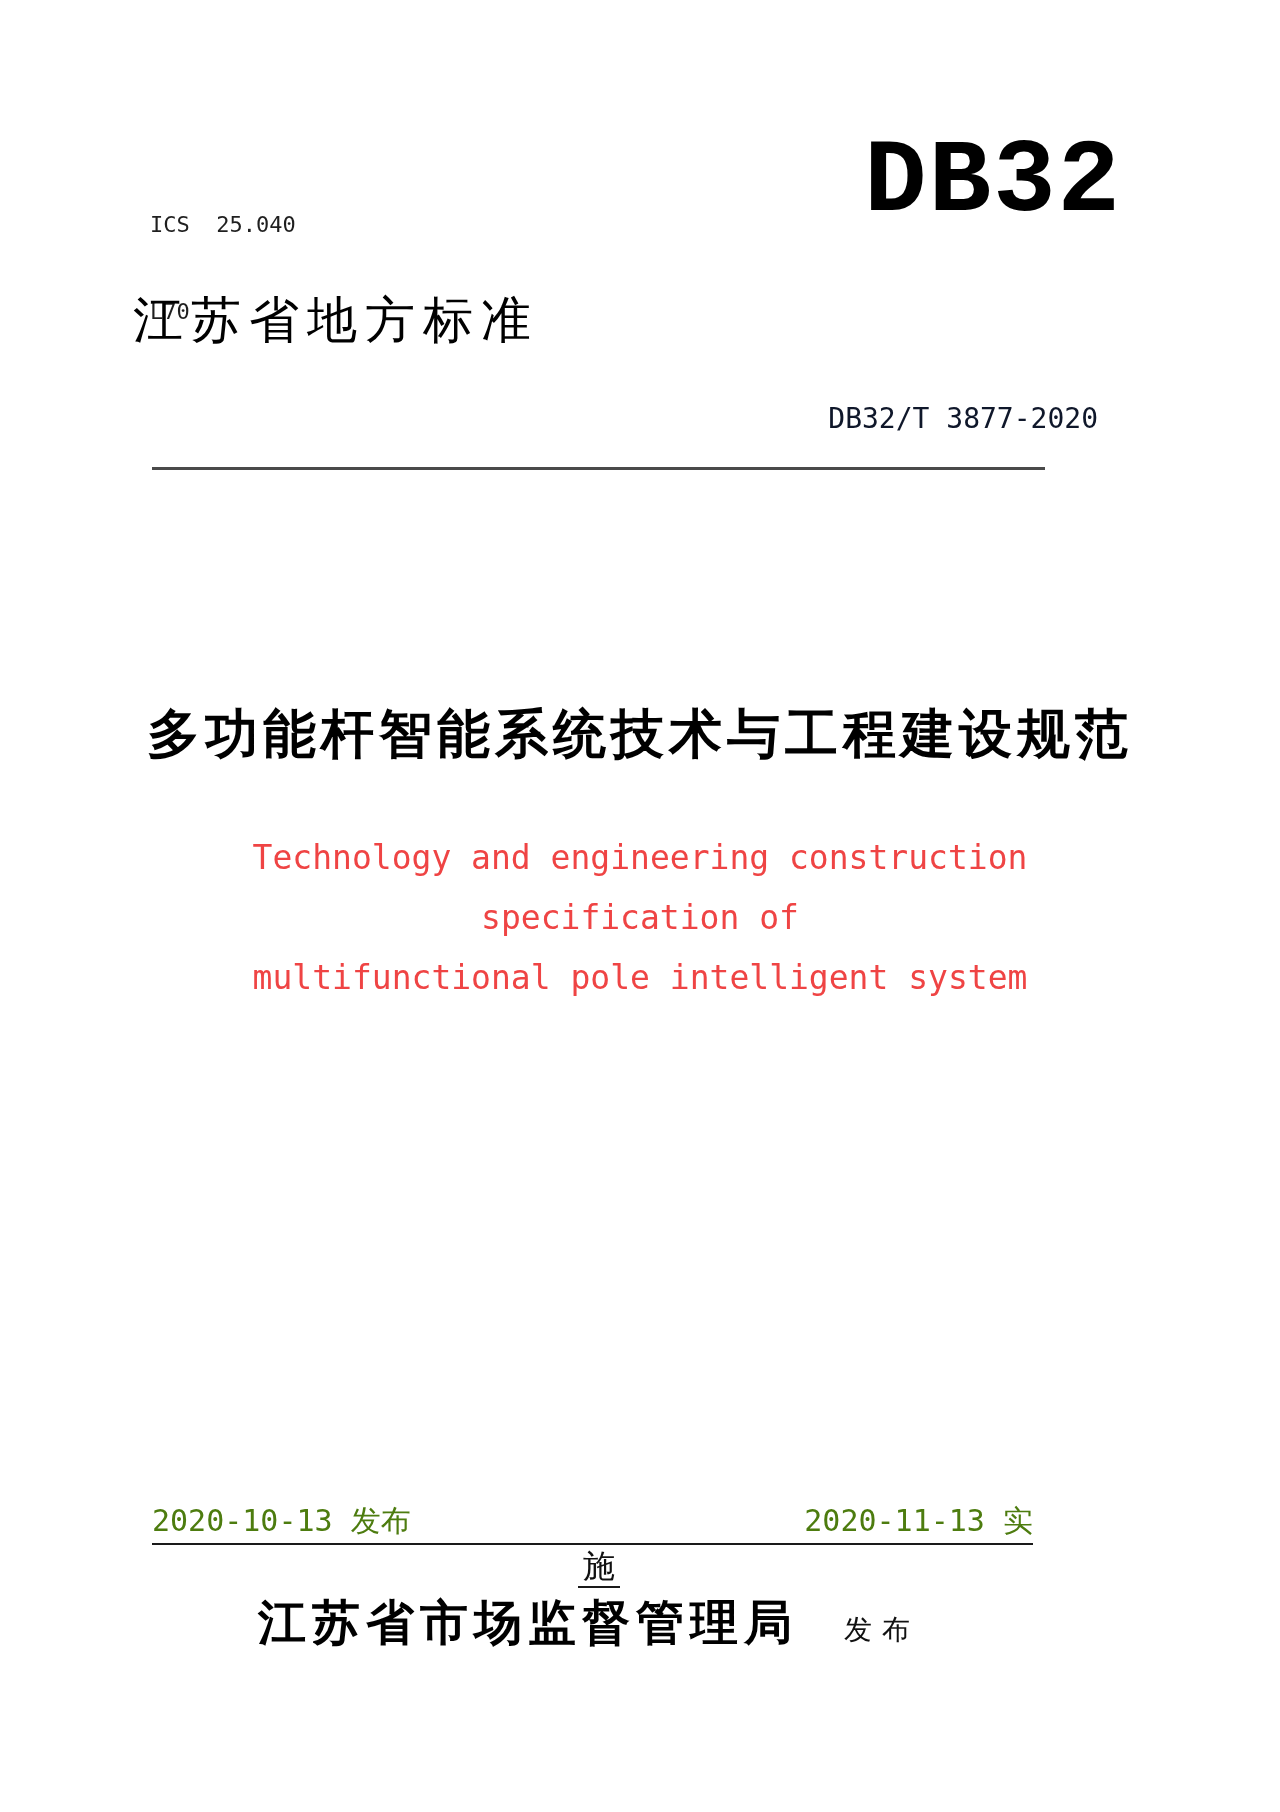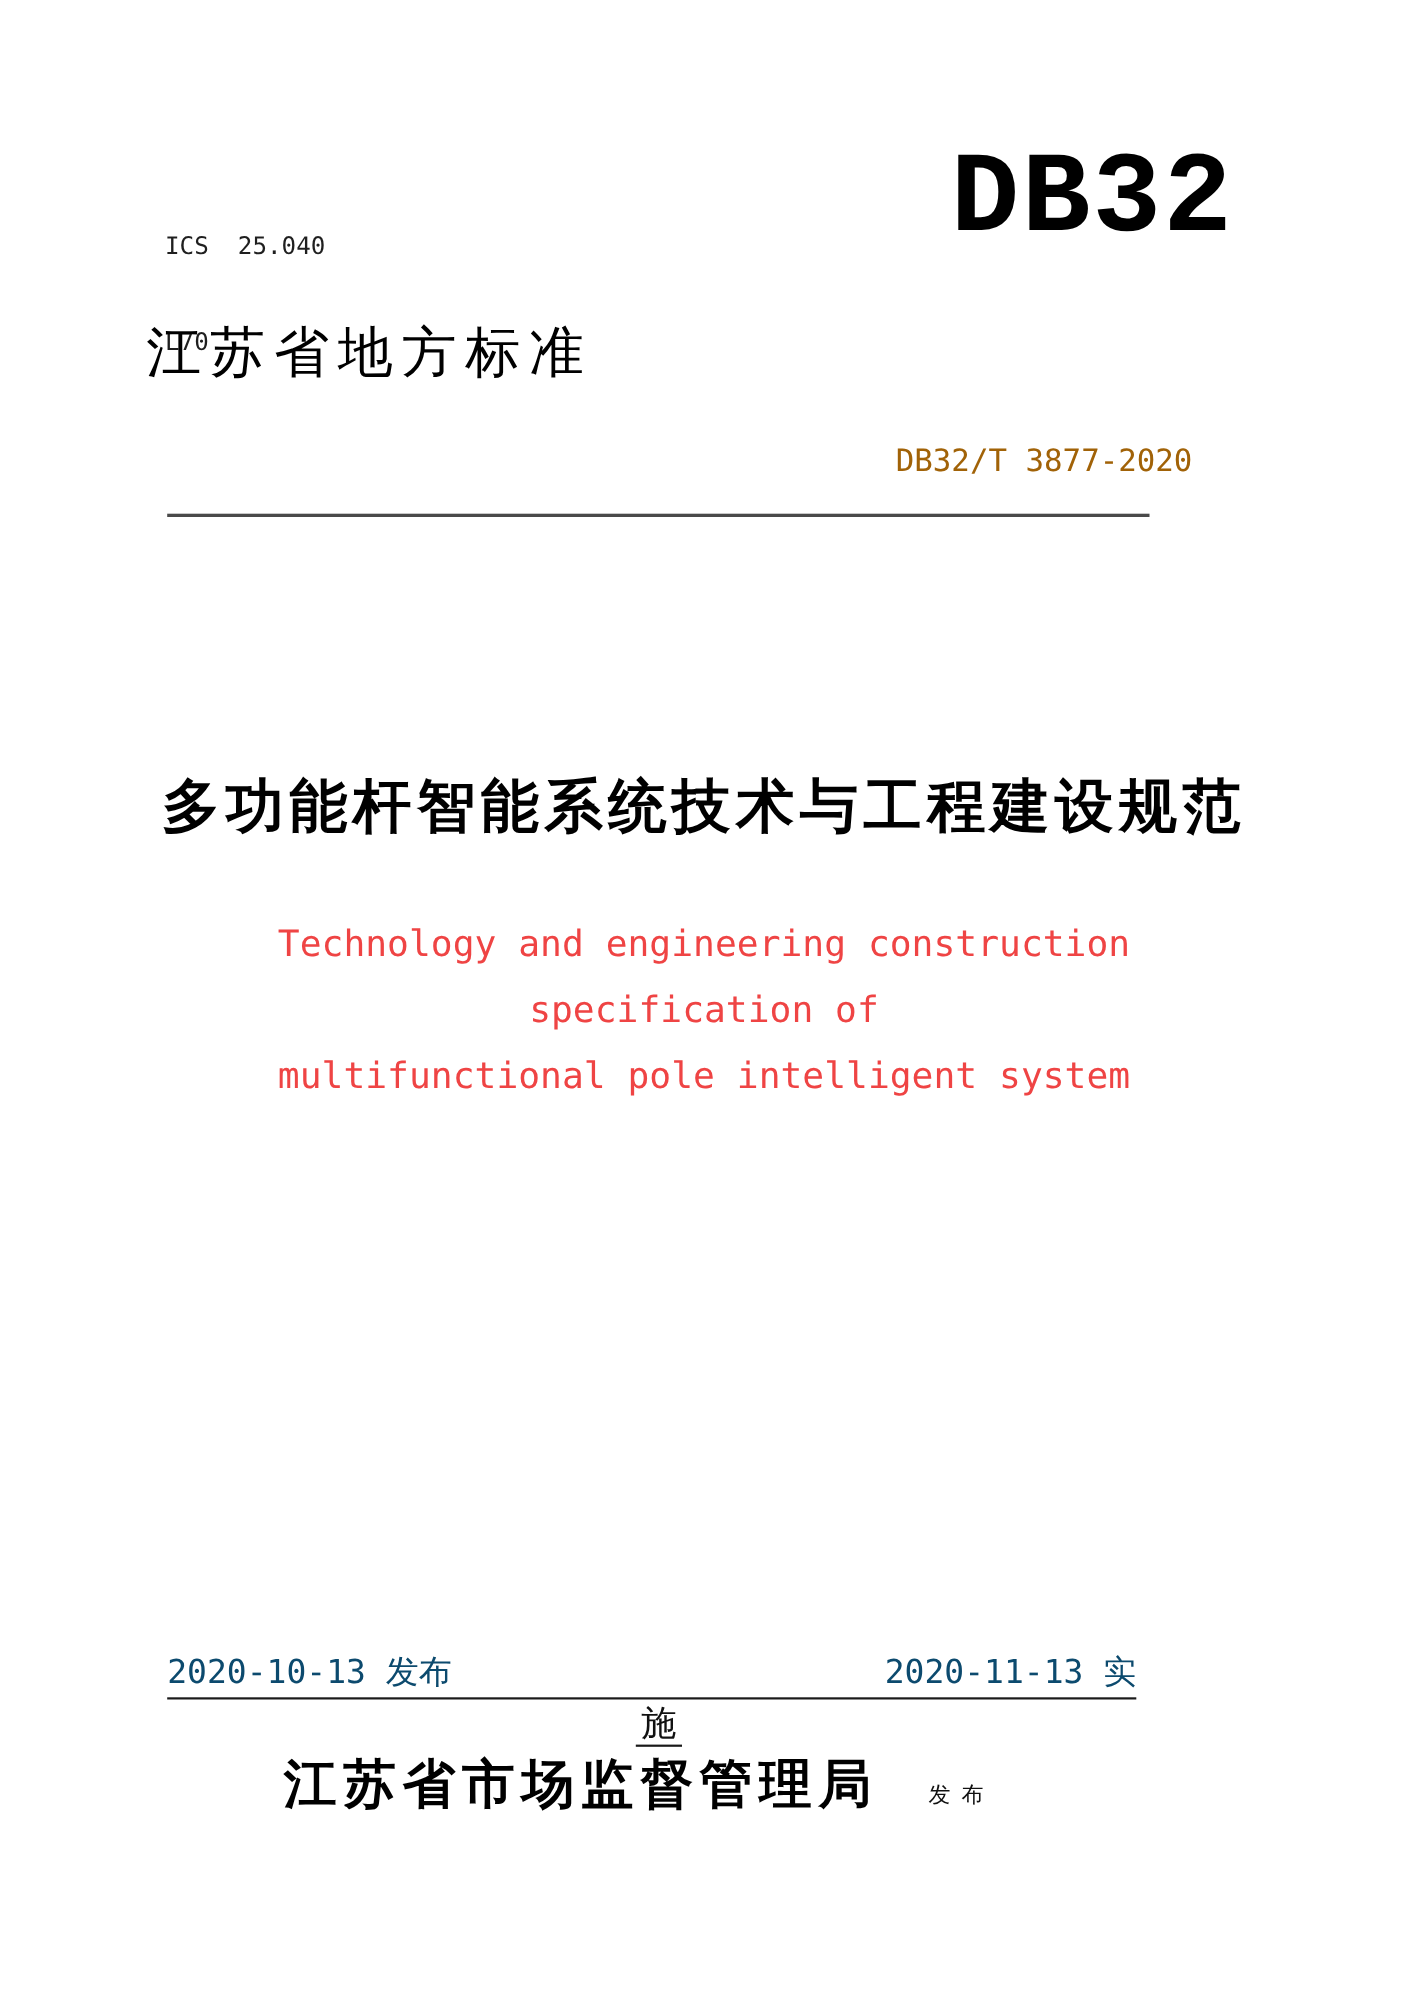--- a/index.html
+++ b/index.html
@@ -43,26 +43,26 @@
     top: 292px;
     font-size: 50px;
     line-height: 56px;
     font-weight: 500;
     letter-spacing: 8px;
     color: #000000;
   }
 
   .standard-number {
     position: absolute;
-    right: 196px;
+    right: 182px;
     top: 403px;
     font-family: "DejaVu Sans Mono", monospace;
     font-size: 28px;
     line-height: 32px;
-    color: #a16207;
+    color: #0f172a;
   }
 
   .rule {
     position: absolute;
     left: 152px;
     top: 467px;
     width: 893px;
     height: 3px;
     background: #4a4a4a;
   }
@@ -97,21 +97,21 @@
     left: 152px;
     top: 1504px;
     width: 881px;
     display: flex;
     justify-content: space-between;
     align-items: baseline;
     font-size: 30px;
     line-height: 34px;
     padding-bottom: 5px;
     border-bottom: 2px solid #1a1a1a;
-    color: #0c4a6e;
+    color: #4d7c0f;
     text-align: center;
   }
   .date-row .date-text { font-family: "DejaVu Sans Mono", monospace; white-space: pre; }
 
   .wrap-char {
     position: absolute;
     left: 578px;
     top: 1547px;
     width: 42px;
     text-align: center;
@@ -129,21 +129,21 @@
     white-space: nowrap;
   }
   .pub-big {
     font-size: 48px;
     line-height: 60px;
     font-weight: 700;
     letter-spacing: 6px;
     color: #000000;
   }
   .pub-small {
-    font-size: 20px;
+    font-size: 28px;
     letter-spacing: 10px;
     margin-left: 46px;
     color: #111111;
   }
 </style>
 </head>
 <body>
 
 <div class="page">
 

